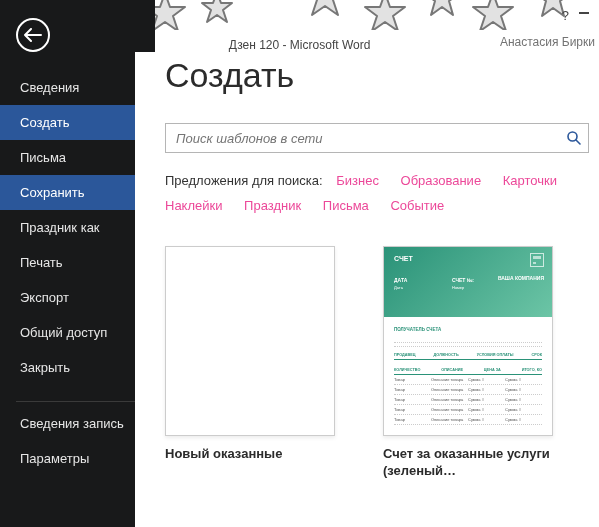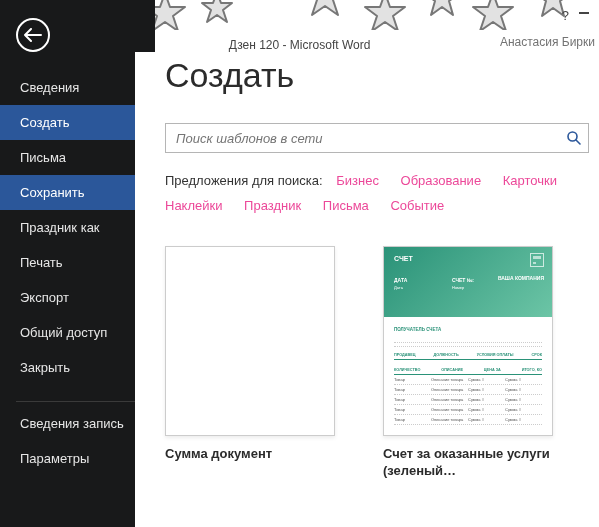--- a/index.html
+++ b/index.html
@@ -137,21 +137,21 @@
       <span class="term">Карточки</span>
       <span class="term">Наклейки</span>
       <span class="term">Праздник</span>
       <span class="term">Письма</span>
       <span class="term">Событие</span>
     </div>
 
     <div class="templates">
       <div class="tpl">
         <div class="thumb"></div>
-        <div class="caption">Сумма документ</div>
+        <div class="caption">Новый оказанные</div>
       </div>
 
       <div class="tpl">
         <div class="thumb">
           <div class="inv">
             <div class="inv-hdr">
               <div class="h1">СЧЕТ</div>
               <div class="logo"></div>
               <div class="h2a">ДАТА</div>
               <div class="h2b">Дата</div>

